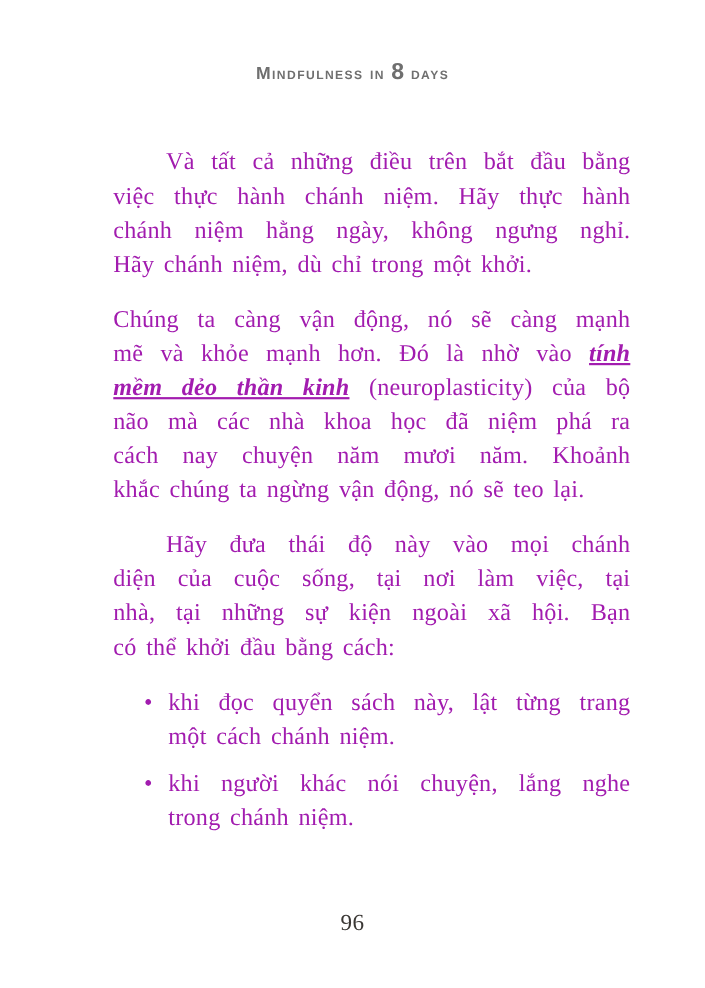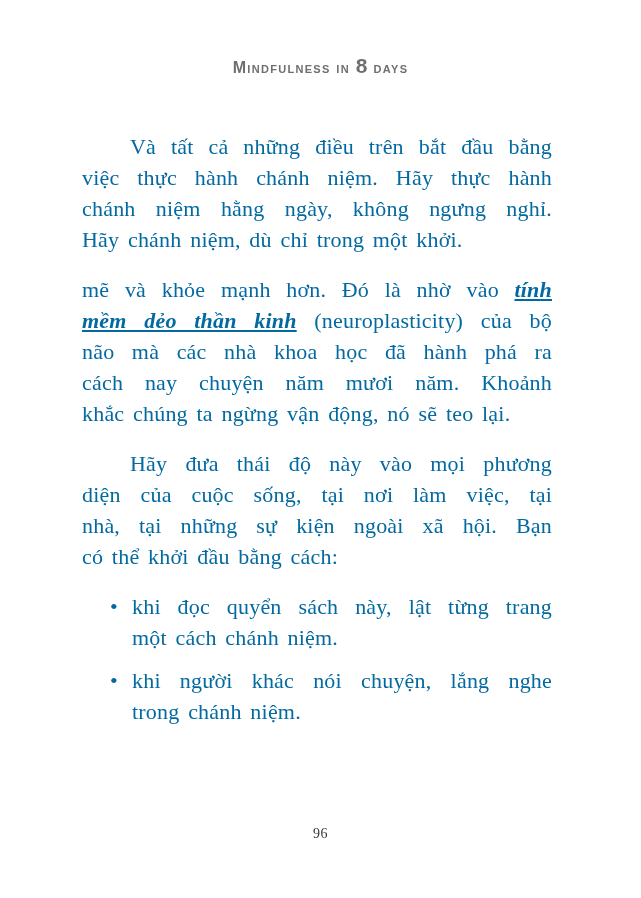--- a/index.html
+++ b/index.html
@@ -26,23 +26,23 @@
     color: #6f6f6f;
   }
   .running-header .big-number {
     font-size: 21px;
     font-weight: 700;
     letter-spacing: 0.5px;
   }
   .content {
     position: absolute;
     top: 131px;
-    left: 82px;
+    left: 103px;
     width: 470px;
-    color: #0369a1;
+    color: #a21caf;
     font-size: 22px;
     line-height: 31px;
     word-spacing: 3px;
     letter-spacing: 0.2px;
   }
   .paragraph { margin: 0 0 19px 0; }
   .paragraph:last-child { margin-bottom: 0; }
   .line {
     text-align: justify;
     text-align-last: justify;
@@ -63,49 +63,50 @@
     top: 0;
     line-height: 31px;
     font-size: 22px;
   }
   .page-number {
     position: absolute;
     top: 826px;
     left: 0;
     right: 0;
     text-align: center;
-    font-size: 14px;
+    font-size: 21px;
     color: #3a3734;
     letter-spacing: 0.5px;
   }
 </style>
 </head>
 <body>
 
 <div class="page">
   <div class="running-header">
     <span>Mindfulness in </span><span class="big-number">8</span><span> days</span>
   </div>
 
   <div class="content" id="content">
       <div class="paragraph">
         <div class="line first"><span>Và tất cả những điều trên bắt đầu bằng</span></div>
         <div class="line"><span>việc thực hành chánh niệm. Hãy thực hành</span></div>
         <div class="line"><span>chánh niệm hằng ngày, không ngưng nghỉ.</span></div>
         <div class="line last"><span>Hãy chánh niệm, dù chỉ trong một khởi.</span></div>
       </div>
       <div class="paragraph">
+        <div class="line"><span>Chúng ta càng vận động, nó sẽ càng mạnh</span></div>
         <div class="line"><span>mẽ và khỏe mạnh hơn. Đó là nhờ vào </span><em>tính</em></div>
         <div class="line"><em>mềm dẻo thần kinh</em><span> (neuroplasticity) của bộ</span></div>
-        <div class="line"><span>não mà các nhà khoa học đã hành phá ra</span></div>
+        <div class="line"><span>não mà các nhà khoa học đã niệm phá ra</span></div>
         <div class="line"><span>cách nay chuyện năm mươi năm. Khoảnh</span></div>
         <div class="line last"><span>khắc chúng ta ngừng vận động, nó sẽ teo lại.</span></div>
       </div>
       <div class="paragraph">
-        <div class="line first"><span>Hãy đưa thái độ này vào mọi phương</span></div>
+        <div class="line first"><span>Hãy đưa thái độ này vào mọi chánh</span></div>
         <div class="line"><span>diện của cuộc sống, tại nơi làm việc, tại</span></div>
         <div class="line"><span>nhà, tại những sự kiện ngoài xã hội. Bạn</span></div>
         <div class="line last"><span>có thể khởi đầu bằng cách:</span></div>
       </div>
       <div class="bullet-list">
         <div class="bullet-item">
           <span class="bullet-marker">•</span>
           <div>
             <div class="line"><span>khi đọc quyển sách này, lật từng trang</span></div>
             <div class="line last"><span>một cách chánh niệm.</span></div>

